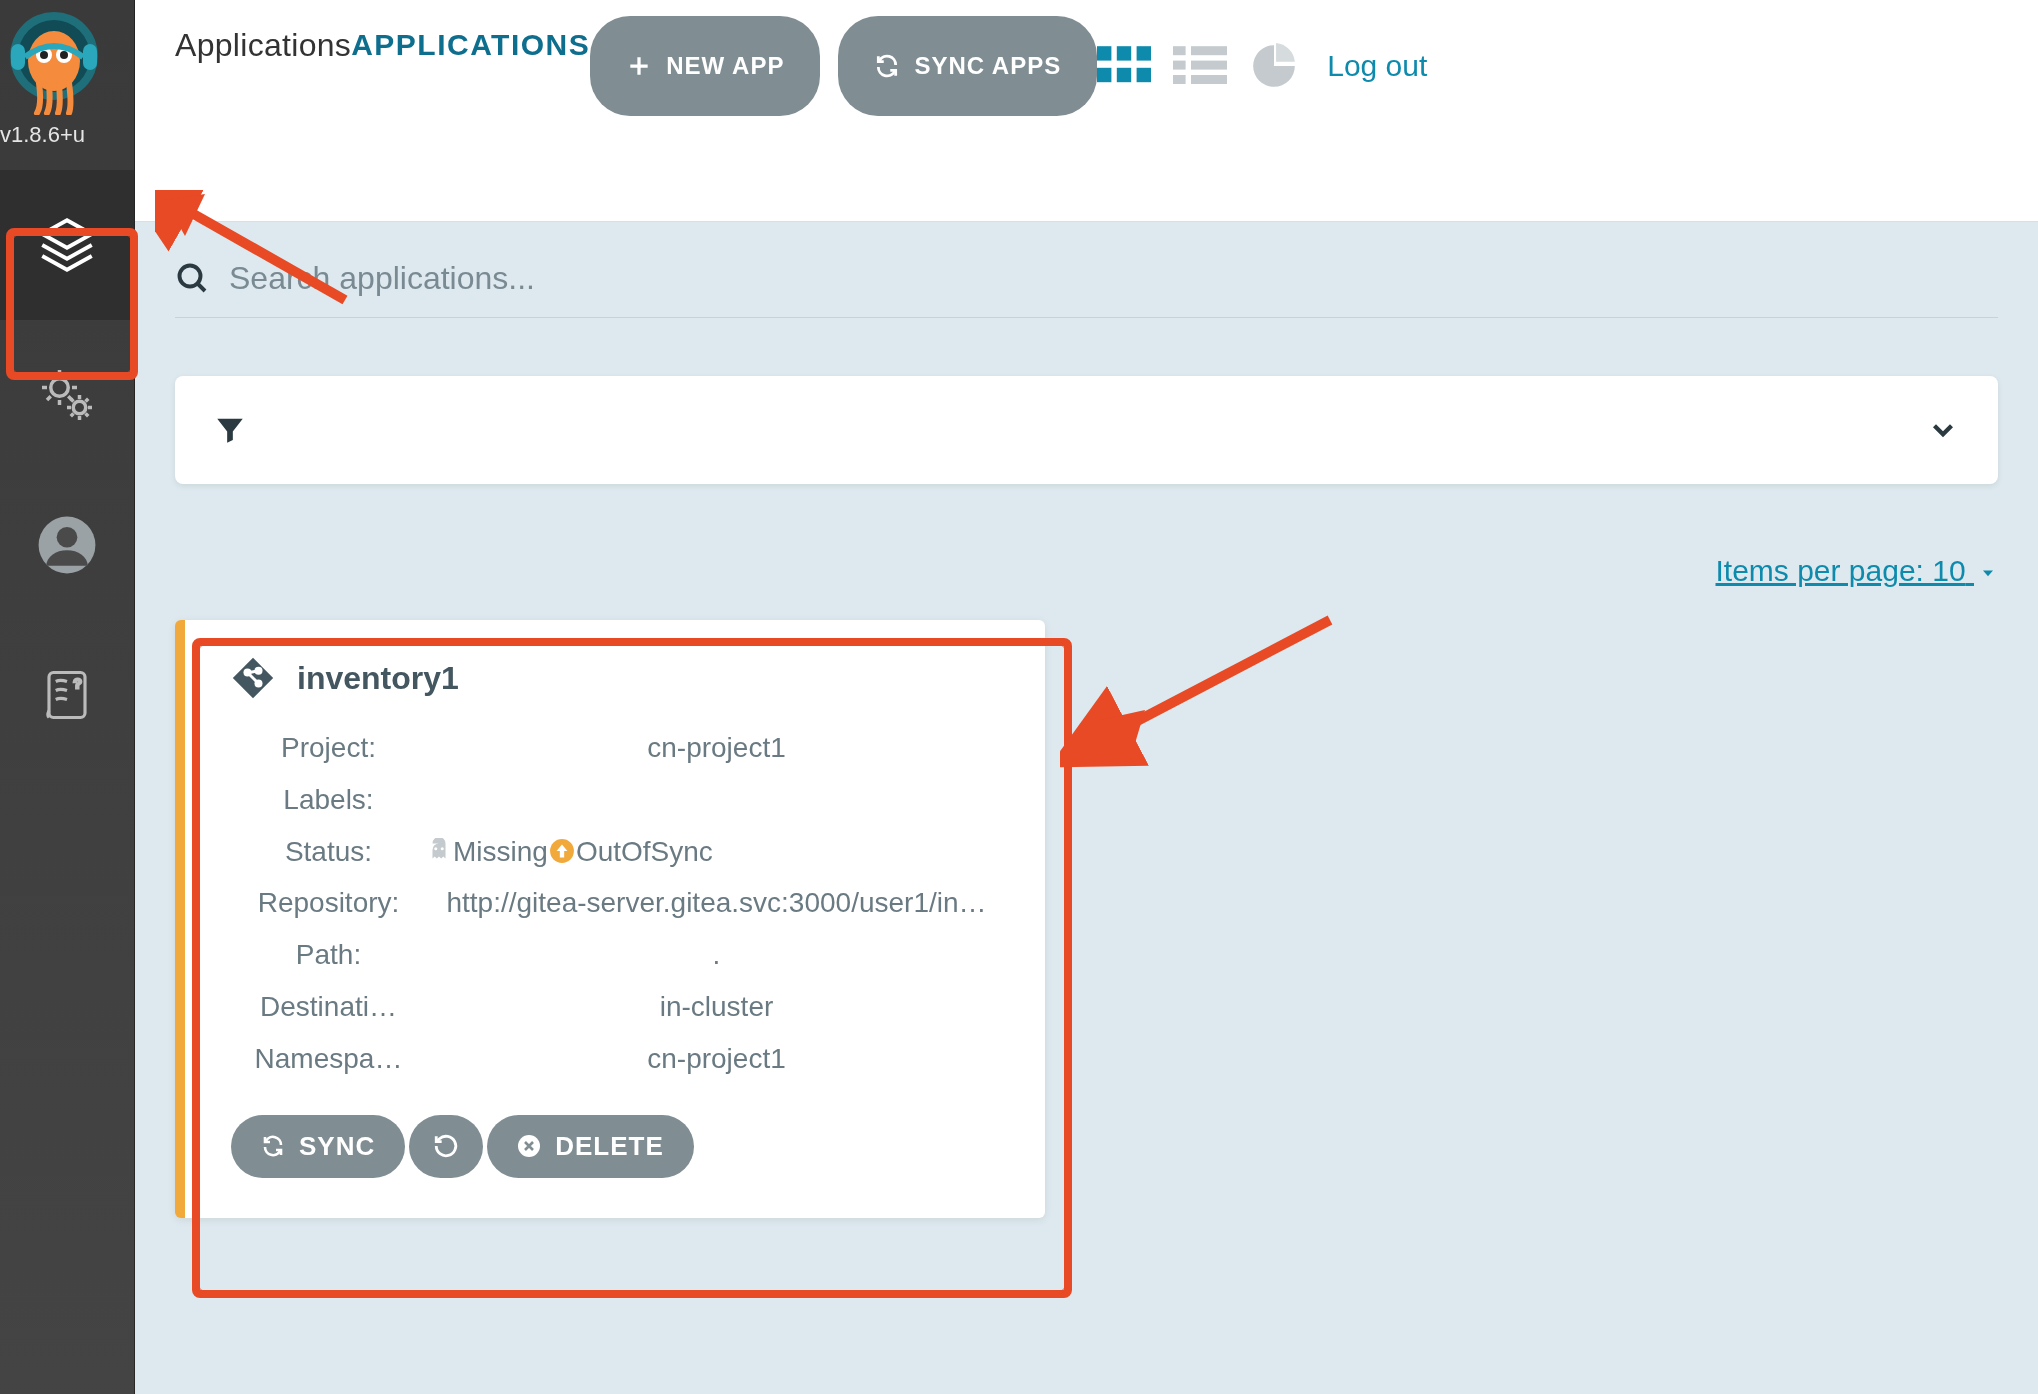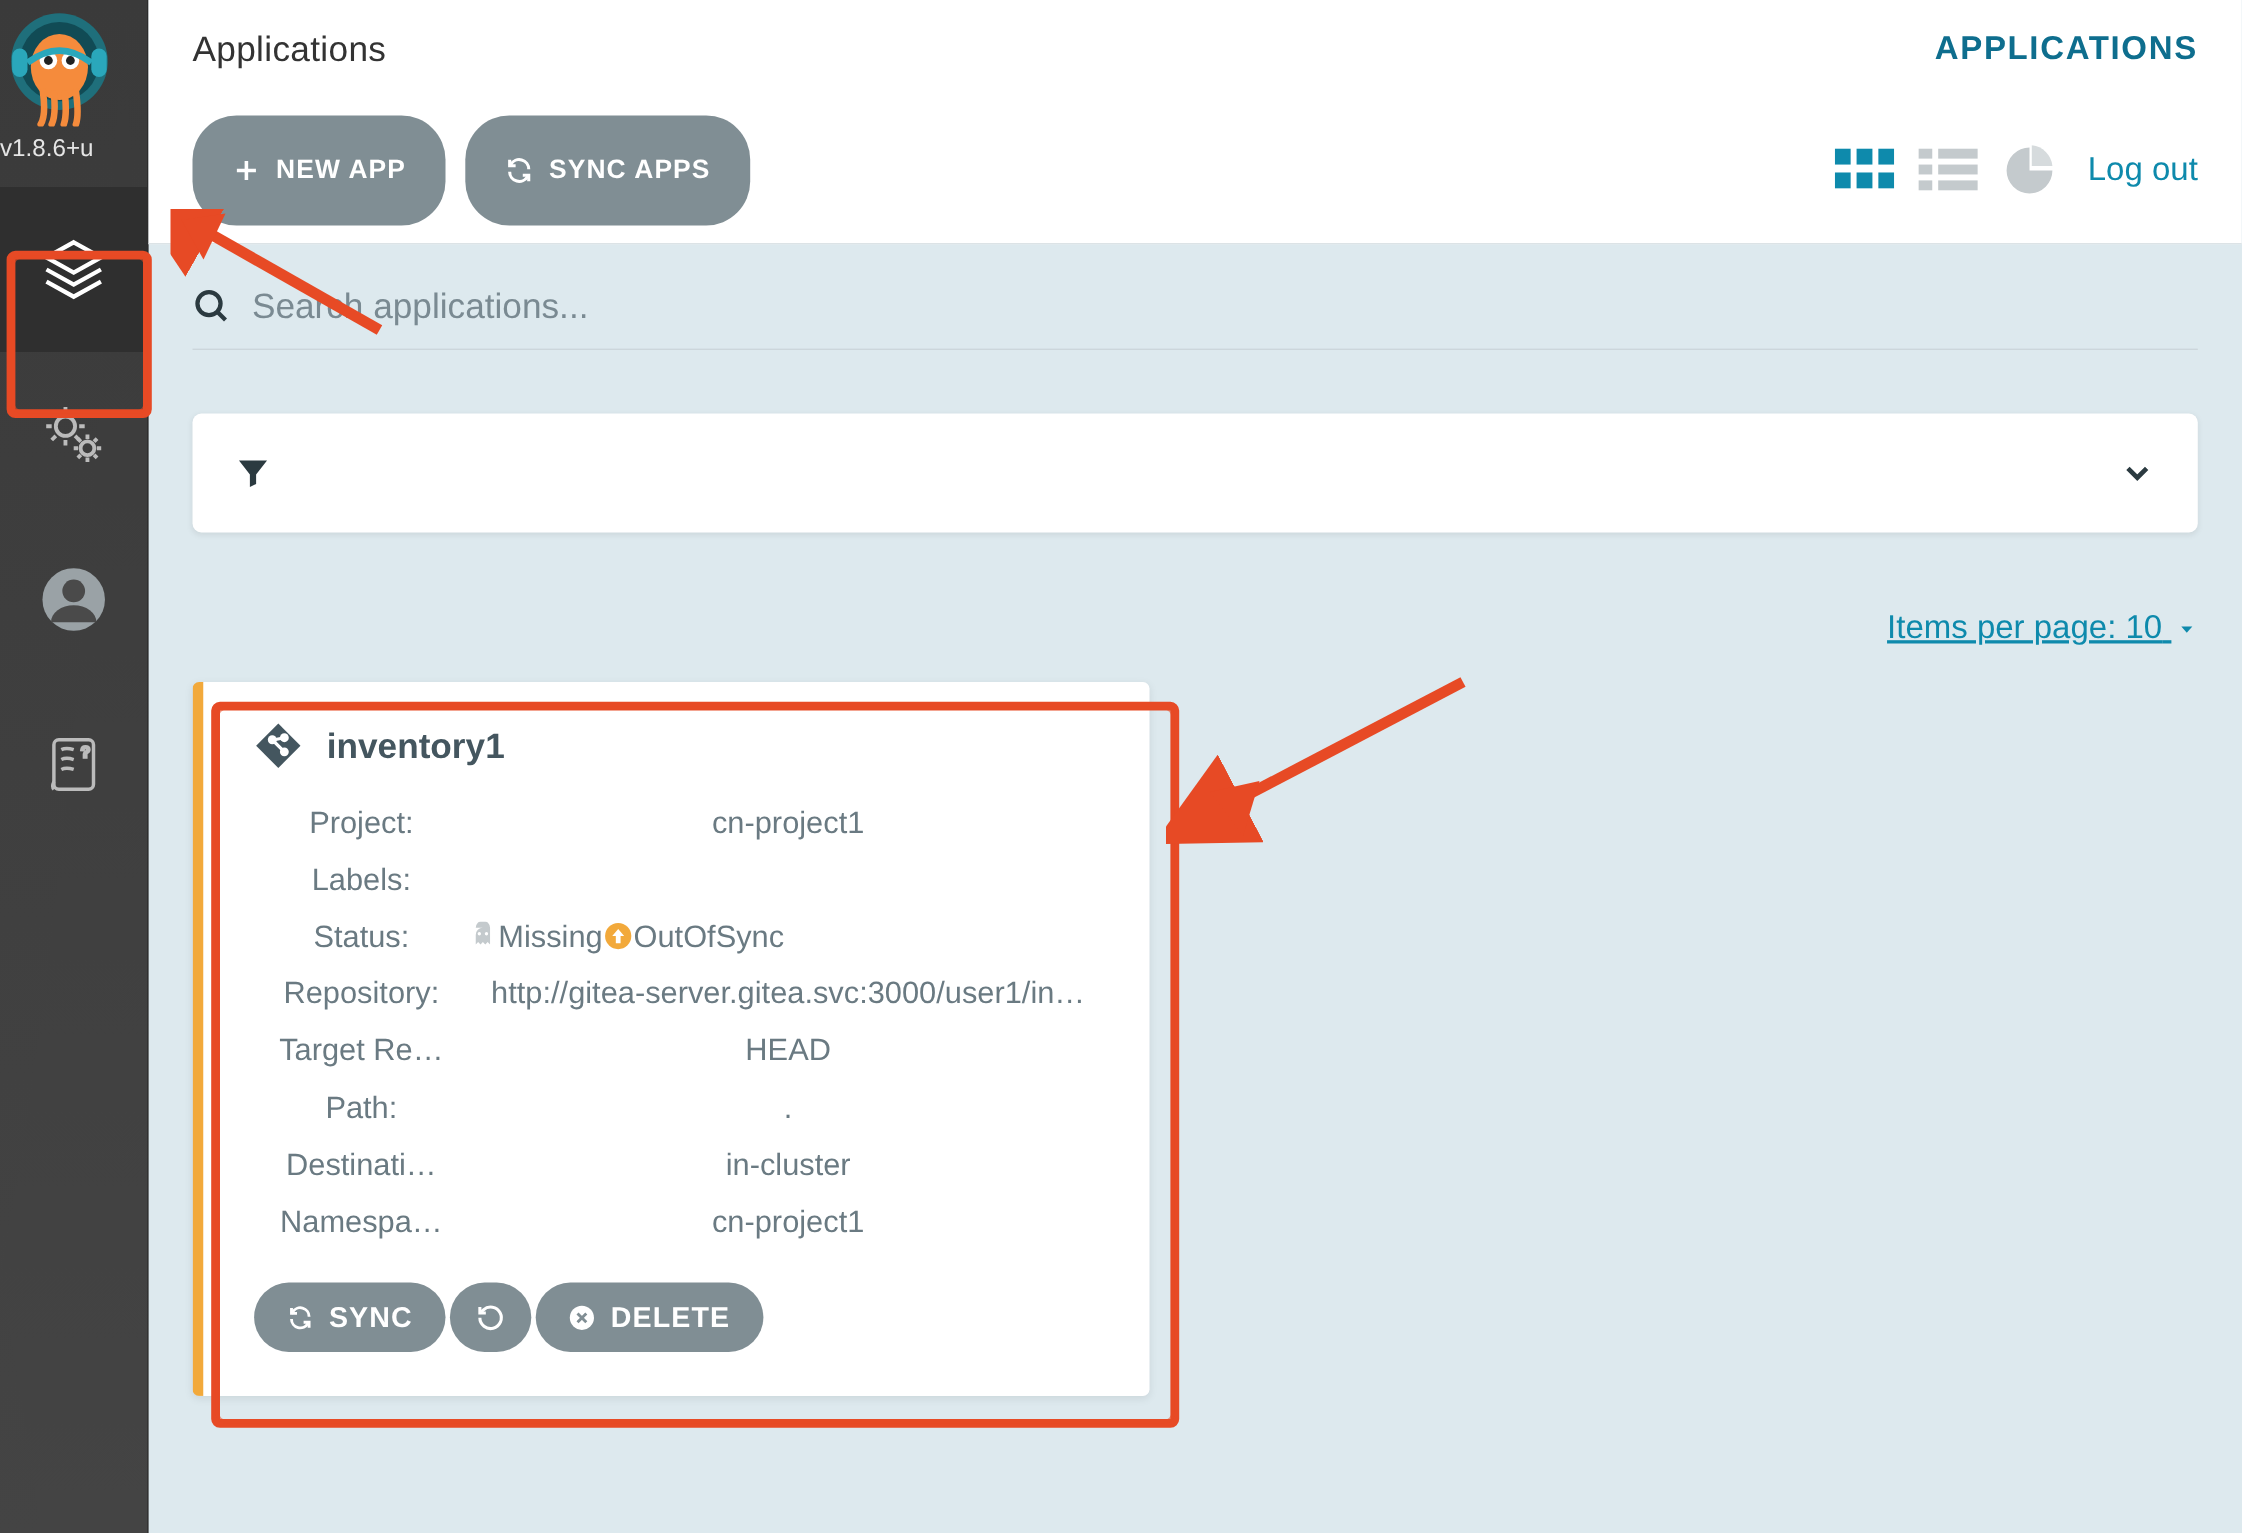--- a/index.html
+++ b/index.html
@@ -5,21 +5,21 @@
     * { margin: 0; padding: 0; box-sizing: border-box; font-family: -apple-system, BlinkMacSystemFont, "Segoe UI", Helvetica, Arial, sans-serif; }
     body { background: #dde9ee; width: 2038px; height: 1394px; display:flex; overflow:hidden; }
     
     .sidebar { width: 135px; background: linear-gradient(180deg,#3a3a3a,#444); display:flex; flex-direction:column; align-items:flex-start; padding-top:4px; color:#ddd; flex-shrink:0; border-right:1px solid rgba(0,0,0,0.4); }
     .logo-wrap { width: 108px; height:108px; margin-top:4px; display:flex; align-items:center; justify-content:center; }
     .version { font-size:22px; color:#e5e5e5; margin-top:6px; }
     .side-nav { width:100%; margin-top:22px; display:flex; flex-direction:column; align-items:center; }
     .side-item { width:100%; height:150px; display:flex; align-items:center; justify-content:center; color:#c8c8c8; }
     
     .main { flex:1; display:flex; flex-direction:column; height:100%; }
-    .topbar { background:#fff; border-bottom:1px solid #d9e0e4; height:222px; display:flex; flex-direction:column; padding:0 40px; }
+    .topbar { background:#fff; border-bottom:1px solid #d9e0e4; height:222px; display:flex; padding:0 40px; }
     .topbar-row1 { height:90px; display:flex; align-items:center; justify-content:space-between; }
     .page-title { font-size:32px; color:#333; font-weight:500; letter-spacing:0.3px; }
     .breadcrumb { font-size:30px; font-weight:700; color:#0e6e8e; letter-spacing:1.5px; }
     .topbar-row2 { height:132px; display:flex; align-items:center; justify-content:space-between; }
     .buttons-left { display:flex; gap:18px; }
     .pill-btn { background:#808e94; color:#fff; border:none; border-radius:40px; padding:36px 36px; font-size:24px; font-weight:700; letter-spacing:1px; display:flex; align-items:center; gap:14px; cursor:pointer; }
     .pill-btn.small { padding: 16px 30px; font-size:26px; }
     .right-controls { display:flex; align-items:center; gap:28px; }
     .view-icons { display:flex; gap:22px; align-items:center; }
     .logout { color:#0e8aac; font-size:30px; font-weight:400; }
@@ -215,24 +215,20 @@
           <svg width="26" height="26" viewBox="0 0 24 24">
               <circle cx="12" cy="12" r="11" fill="#f2a93b"></circle>
               <path d="M12 6l5 6h-3v6h-4v-6H7z" fill="#fff"></path>
             </svg>
           <span>OutOfSync</span>
         </span>
       </div>
       <div class="kv">
           <span class="k">Repository:</span>
           <span class="v">http://gitea-server.gitea.svc:3000/user1/in…</span>
-        </div>
-      <div class="kv">
-          <span class="k">Target Re…</span>
-          <span class="v">HEAD</span>
         </div>
       <div class="kv">
           <span class="k">Path:</span>
           <span class="v">.</span>
         </div>
       <div class="kv">
           <span class="k">Destinati…</span>
           <span class="v">in-cluster</span>
         </div>
       <div class="kv">

